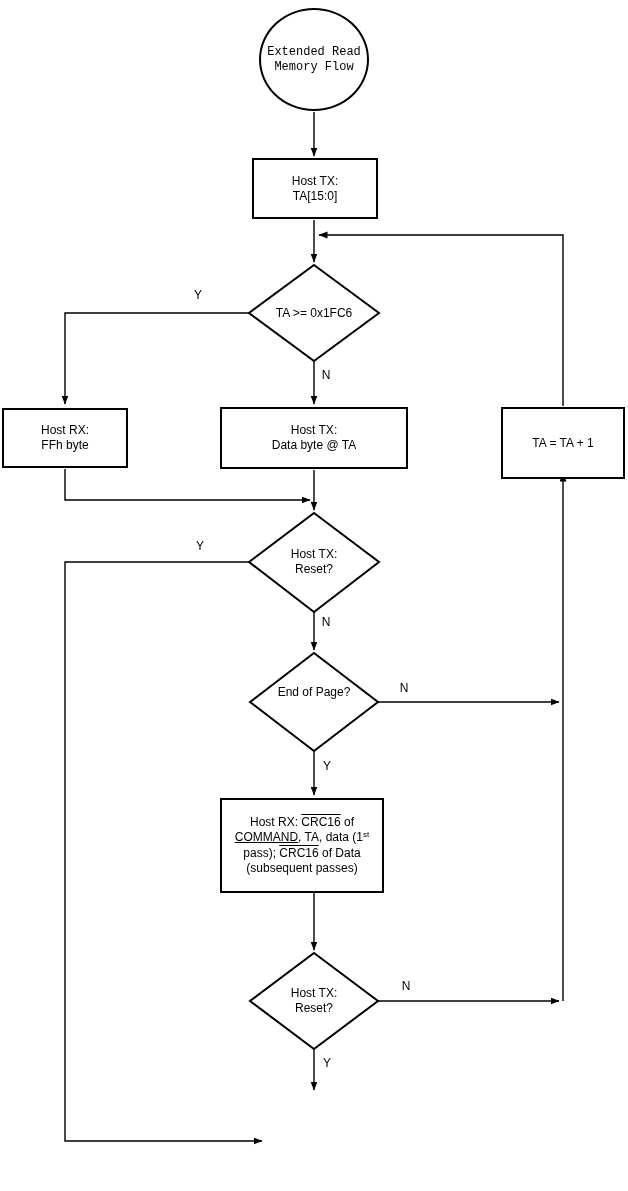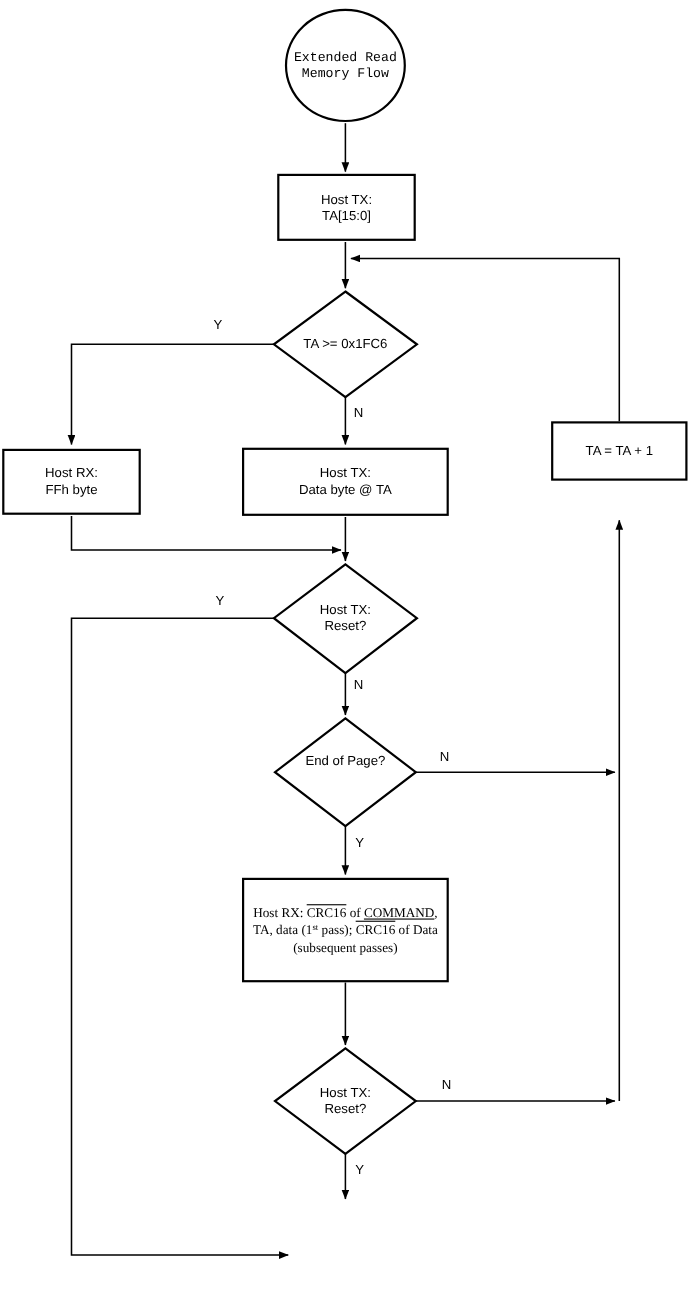--- a/index.html
+++ b/index.html
@@ -97,25 +97,25 @@
   <div class="node rect" style="left:2px; top:408px; width:126px; height:60px;">
     <span>Host RX:
 FFh byte</span>
   </div>
 
   <div class="node rect" style="left:220px; top:407px; width:188px; height:62px;">
     <span>Host TX:
 Data byte @ TA</span>
   </div>
 
-  <div class="node rect" style="left:501px; top:383px; width:124px; height:54px;">
+  <div class="node rect" style="left:501px; top:407px; width:124px; height:72px;">
     <span>TA = TA + 1</span>
   </div>
 
-  <div class="node rect" style="left:220px; top:798px; width:188px; height:95px;font-family:Liberation Serif, serif;">
+  <div class="node rect" style="left:220px; top:798px; width:164px; height:95px;">
     <div class="crc-inner"><span>Host RX: </span><span class="ov">CRC16</span><span> of </span><span class="un">COMMAND</span><span>, TA, data (1</span><span class="sup">st</span><span> pass); </span><span class="ov">CRC16</span><span> of Data (subsequent passes)</span></div>
   </div>
 
 
   <div class="dlabel" style="left:314px; top:313px;">TA &gt;= 0x1FC6</div>
   <div class="dlabel" style="left:314px; top:562px;">Host TX:
 Reset?</div>
   <div class="dlabel" style="left:314px; top:692px;text-align:center;">End of Page?</div>
   <div class="dlabel" style="left:314px; top:1001px;">Host TX:
 Reset?</div>

